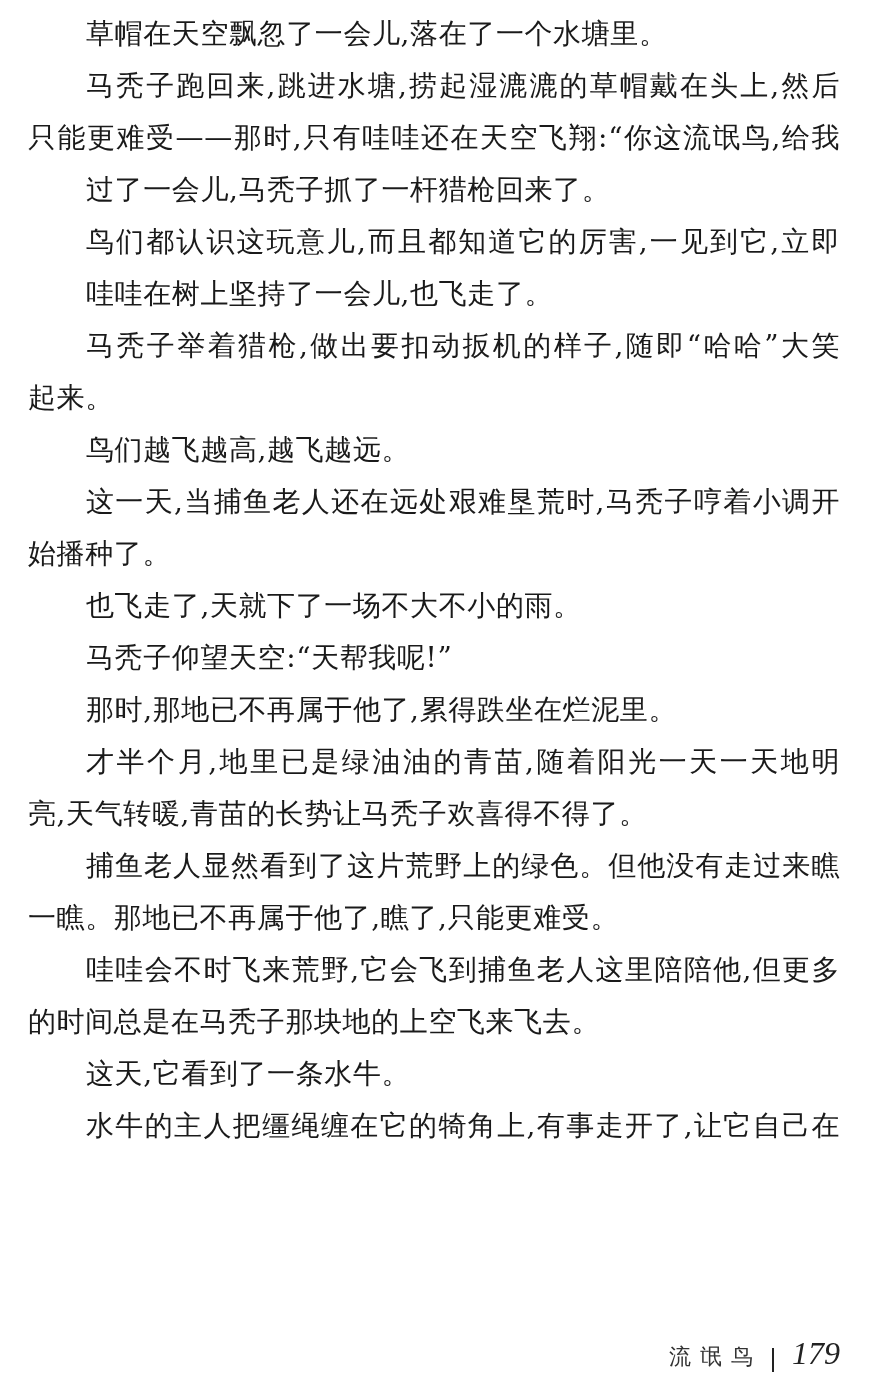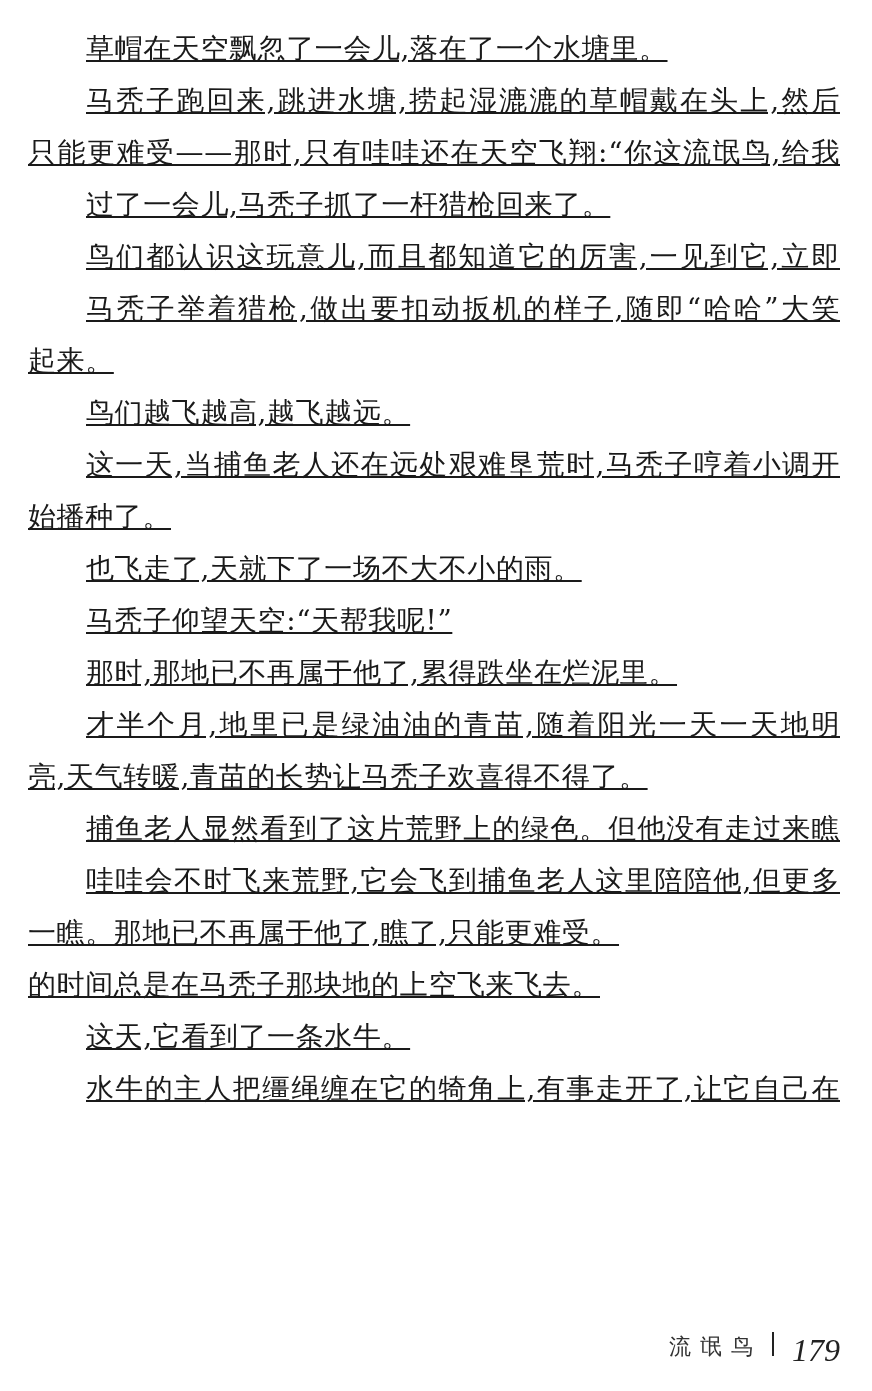--- a/index.html
+++ b/index.html
@@ -11,23 +11,22 @@
     width: 872px;
     height: 1391px;
     position: relative;
     overflow: hidden;
     font-family: "DejaVu Serif", "Liberation Serif", serif;
     color: #1a1a1a;
   }
   .page-body {
     position: absolute;
     left: 28px;
-    top: 23px;
+    top: 8px;
     width: 814px;
-    text-decoration: underline;
   }
   .line {
     display: block;
     white-space: nowrap;
     height: 52px;
     line-height: 52px;
     font-size: 28px;
     letter-spacing: 0.6px;
   }
   .line.indent {
@@ -41,21 +40,21 @@
   }
   .line.full.indent {
     width: 754px;
   }
   .footer {
     position: absolute;
     top: 1332px;
     right: 32px;
     height: 40px;
     display: flex;
-    align-items: flex-start;
+    align-items: flex-end;
     color: #222;
   }
   .footer-title {
     font-size: 22px;
     letter-spacing: 9px;
     font-family: "DejaVu Sans", "Liberation Sans", sans-serif;
     color: #333;
   }
   .footer-sep {
     display: inline-block;
@@ -72,33 +71,34 @@
 </style>
 </head>
 <body>
 
 <div class="page-body">
   <span class="line indent">草帽在天空飘忽了一会儿,落在了一个水塘里。</span>
   <span class="line indent full">马秃子跑回来,跳进水塘,捞起湿漉漉的草帽戴在头上,然后</span>
   <span class="line full">只能更难受——那时,只有哇哇还在天空飞翔:“你这流氓鸟,给我</span>
   <span class="line indent">过了一会儿,马秃子抓了一杆猎枪回来了。</span>
   <span class="line indent full">鸟们都认识这玩意儿,而且都知道它的厉害,一见到它,立即</span>
+  <span class="line indent">哇哇在树上坚持了一会儿,也飞走了。</span>
   <span class="line indent full">马秃子举着猎枪,做出要扣动扳机的样子,随即“哈哈”大笑</span>
   <span class="line">起来。</span>
   <span class="line indent">鸟们越飞越高,越飞越远。</span>
   <span class="line indent full">这一天,当捕鱼老人还在远处艰难垦荒时,马秃子哼着小调开</span>
   <span class="line">始播种了。</span>
   <span class="line indent">也飞走了,天就下了一场不大不小的雨。</span>
   <span class="line indent">马秃子仰望天空:“天帮我呢!”</span>
   <span class="line indent">那时,那地已不再属于他了,累得跌坐在烂泥里。</span>
   <span class="line indent full">才半个月,地里已是绿油油的青苗,随着阳光一天一天地明</span>
   <span class="line">亮,天气转暖,青苗的长势让马秃子欢喜得不得了。</span>
   <span class="line indent full">捕鱼老人显然看到了这片荒野上的绿色。但他没有走过来瞧</span>
+  <span class="line">一瞧。那地已不再属于他了,瞧了,只能更难受。</span>
   <span class="line indent full">哇哇会不时飞来荒野,它会飞到捕鱼老人这里陪陪他,但更多</span>
-  <span class="line">一瞧。那地已不再属于他了,瞧了,只能更难受。</span>
   <span class="line">的时间总是在马秃子那块地的上空飞来飞去。</span>
   <span class="line indent">这天,它看到了一条水牛。</span>
   <span class="line indent full">水牛的主人把缰绳缠在它的犄角上,有事走开了,让它自己在</span>
 </div>
 
 <div class="footer">
   <span class="footer-title">流氓鸟</span>
   <span class="footer-sep"></span>
   <span class="footer-page">179</span>
 </div>

